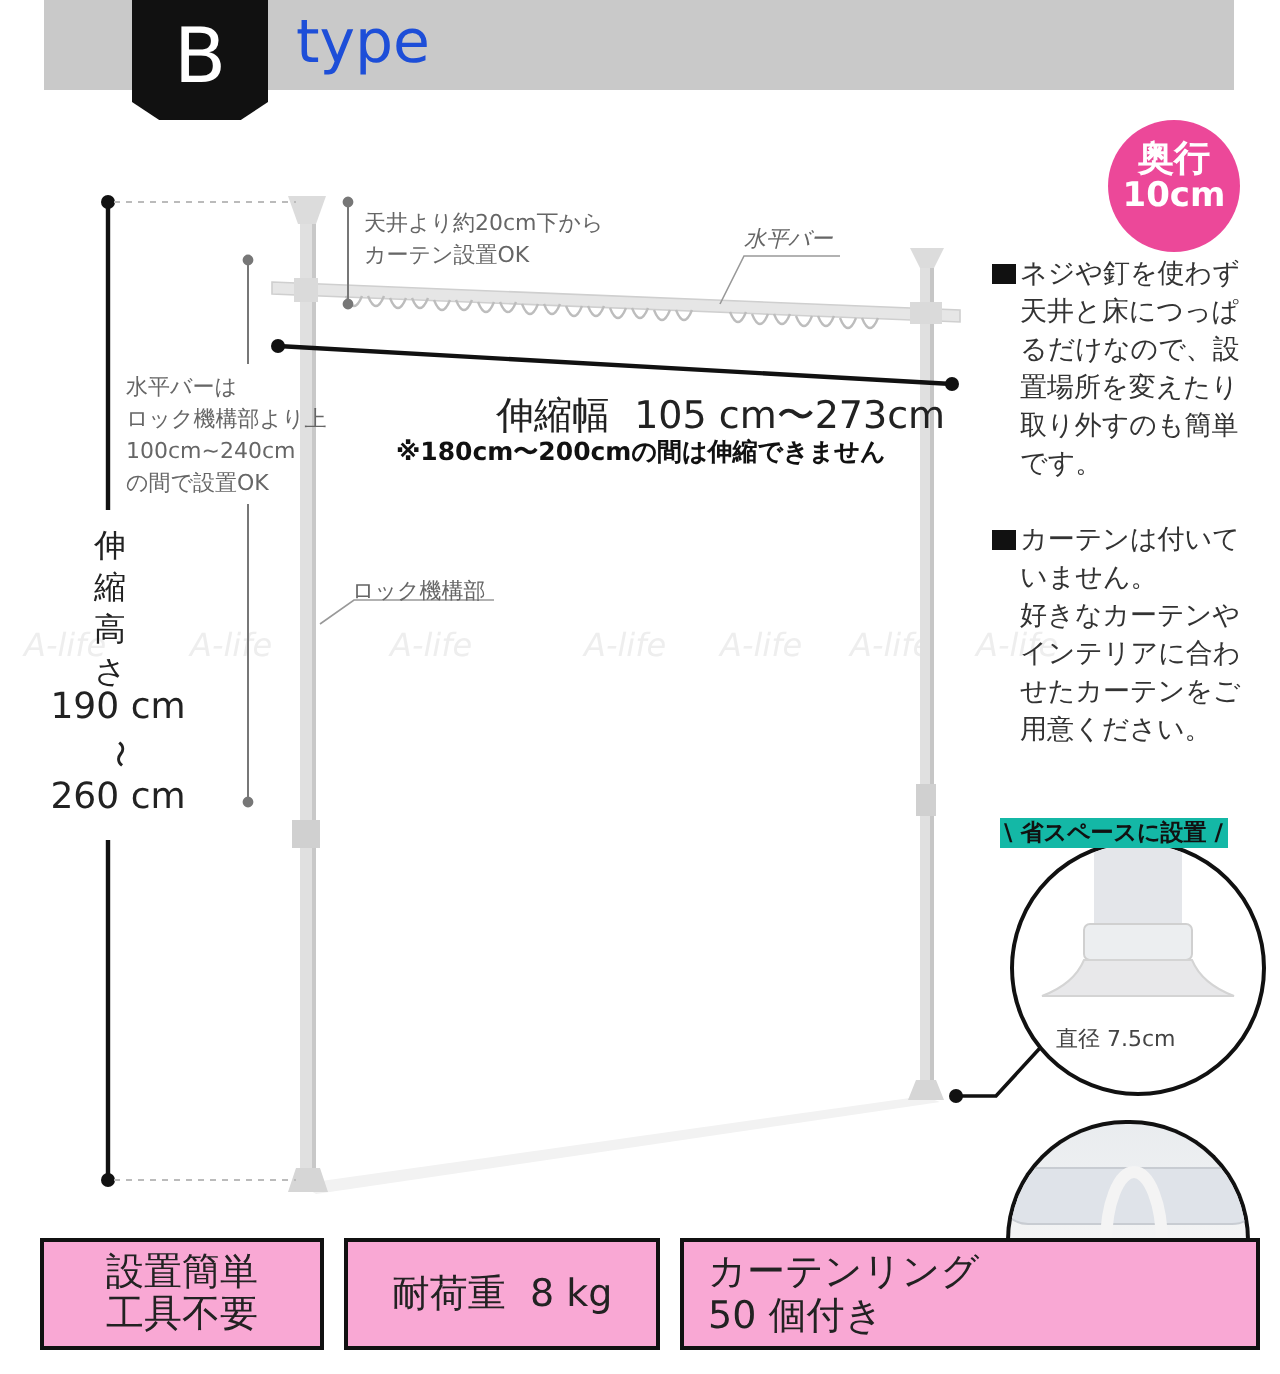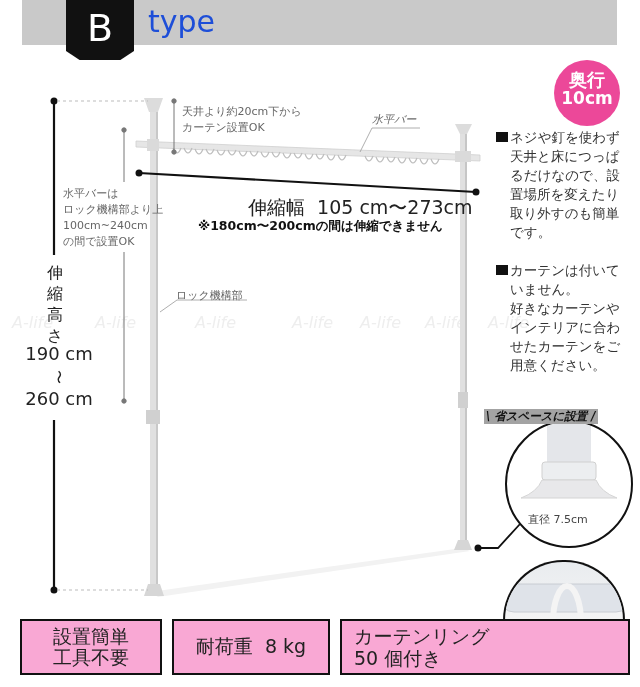--- a/index.html
+++ b/index.html
@@ -39,21 +39,21 @@
   .width-label { left: 205px; top: 195px; font-size: 19px; color: #222; }
   .width-note { left: 198px; top: 218px; font-size: 12.5px; font-weight: bold; color: #111; }
 
   .height-vertical { left: 47px; top: 262px; font-size: 16px; line-height: 21px; width: 20px; color:#222; }
   .height-range { left: 20px; top: 343px; font-size: 18px; line-height: 22px; color:#222; text-align: center; width: 78px; }
 
   .circle-detail {
     left: 505px; top: 420px; width: 124px; height: 124px; border-radius: 50%;
     border: 2.5px solid #111; background: #fff; overflow: hidden;
   }
-  .space-label { left: 484px; top: 409px; font-size: 11.5px; font-weight: bold; color: #111; background:#a3a3a3; padding: 0 2px; font-style: italic; }
+  .space-label { left: 500px; top: 409px; font-size: 11.5px; font-weight: bold; color: #111; background:#14b8a6; padding: 0 2px; }
   .diameter-label { left: 528px; top: 512px; font-size: 11px; color: #444; }
 
   .feature-box {
     top: 619px; height: 56px; border: 2.5px solid #111; background: #f9a8d4; box-sizing: border-box;
     display: flex; align-items: center; justify-content: center; text-align: center; color: #222;
   }
   .fb1 { left: 20px; width: 142px; font-size: 19px; line-height: 21px; white-space: pre-line; }
   .fb2 { left: 172px; width: 158px; font-size: 19px; }
   .fb3 { left: 340px; width: 290px; font-size: 19px; line-height: 22px; white-space: pre-line; justify-content: flex-start; padding-left: 12px; text-align: left; }
 

